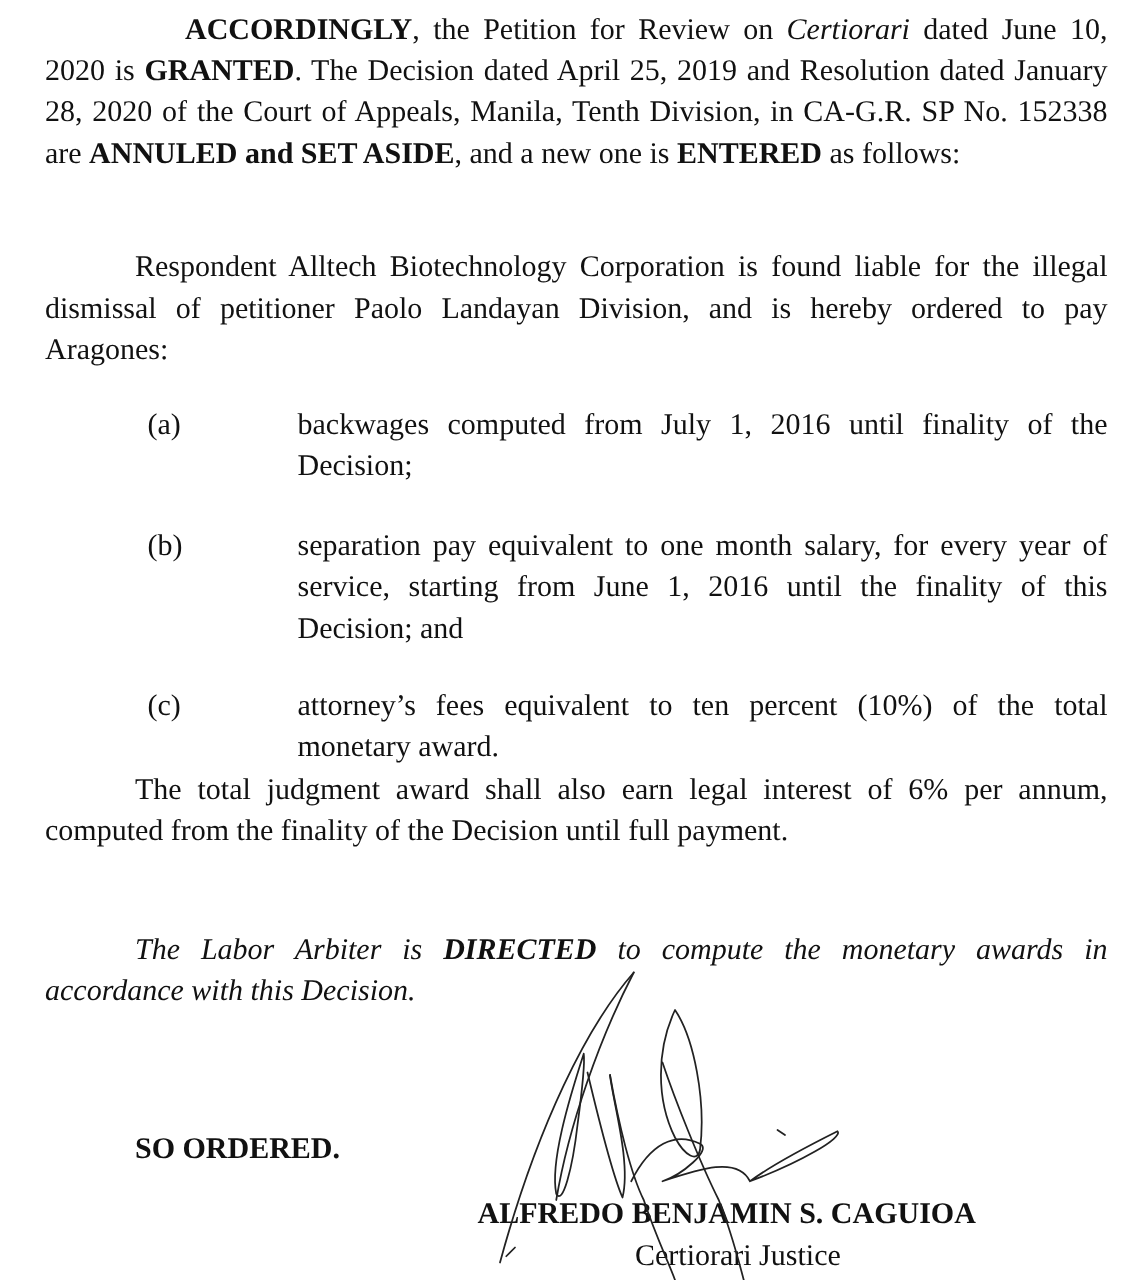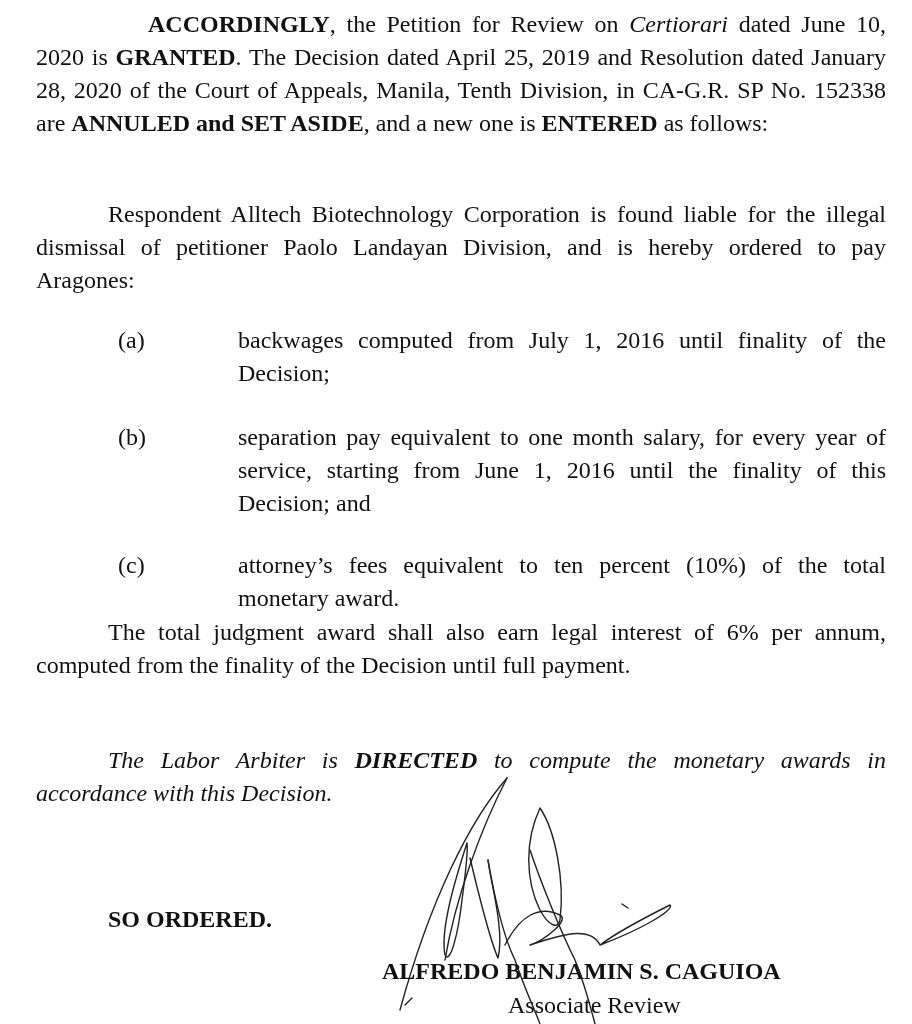--- a/index.html
+++ b/index.html
@@ -56,21 +56,21 @@
     <p class="indent">The total judgment award shall also earn legal interest of 6% per annum, computed from the finality of the Decision until full payment.</p>
   </div>
 
   <div class="para" style="top:744px;font-style:italic;">
     <p class="indent"><span>The Labor Arbiter is </span><b>DIRECTED</b><span> to compute the monetary awards in accordance with this Decision.</span></p>
   </div>
 
   <div class="so" style="top:886px;margin-top:20px;">SO ORDERED.</div>
 
   <div class="sig-name">ALFREDO BENJAMIN S. CAGUIOA</div>
-  <div class="sig-title">Associate Review</div>
+  <div class="sig-title">Certiorari Justice</div>
 </div>
 
 <svg class="signature" width="912" height="1024">
   <g fill="none" stroke="#222" stroke-width="1.4" stroke-linejoin="round" stroke-linecap="round">
     <path d="M507 778 C470 820, 430 900, 400 1010"></path>
     <path d="M507 778 C480 830, 455 900, 445 960"></path>
     <path d="M467 843 C455 880, 440 930, 445 955 C450 965, 458 935, 462 900 C466 870, 468 850, 467 843"></path>
     <path d="M470 858 C480 900, 490 940, 498 958 C505 930, 490 880, 488 860"></path>
     <path d="M488 860 C495 900, 505 940, 515 960 C525 990, 535 1010, 540 1024"></path>
     <path d="M540 808 C525 840, 525 880, 540 910 C548 925, 558 930, 560 920 C565 880, 555 830, 540 808 Z"></path>

